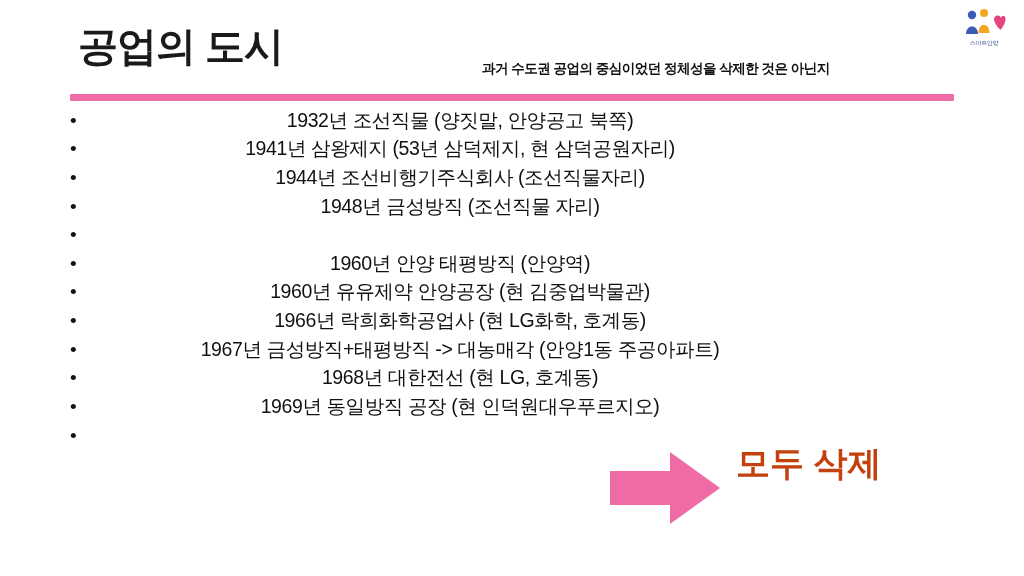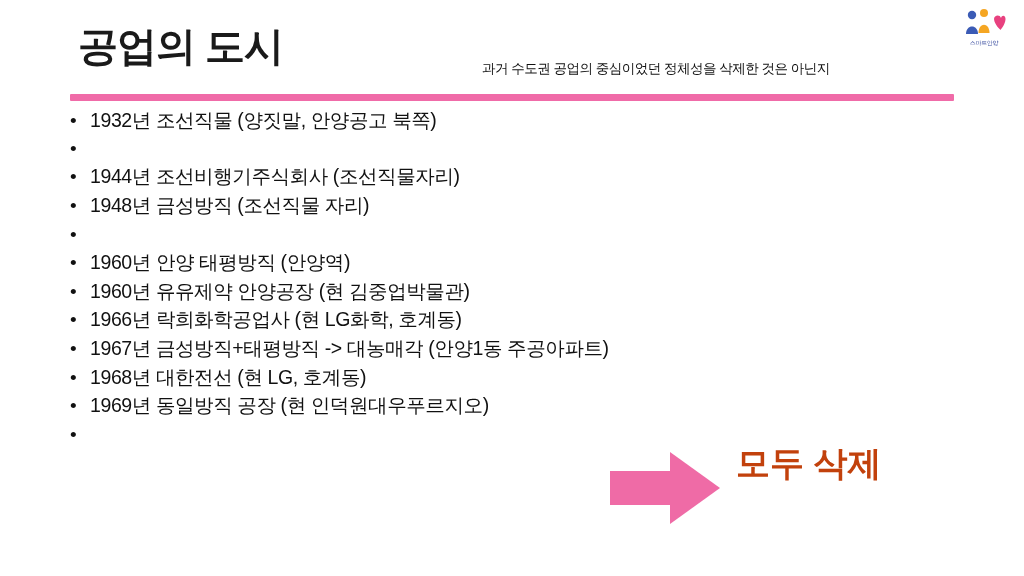--- a/index.html
+++ b/index.html
@@ -53,21 +53,21 @@
     font-weight: bold;
     color: #1a1a1a;
     letter-spacing: -1px;
     line-height: 1.1;
   }
   .subtitle {
     position: absolute;
     left: 482px;
     top: 60px;
     font-size: 13.5px;
-    font-weight: normal;
+    font-weight: bold;
     color: #111111;
     letter-spacing: -0.5px;
   }
   .rule {
     position: absolute;
     left: 70px;
     top: 94px;
     width: 884px;
     height: 7px;
     background: #f06ba8;
@@ -94,20 +94,21 @@
     flex: 0 0 auto;
     width: 20px;
     font-size: 19px;
     color: #111111;
     line-height: 1;
     text-align: left;
   }
   .item-text {
     flex: 1 1 auto;
     white-space: nowrap;
+    text-align: center;
   }
 
   
   .arrow {
     position: absolute;
     left: 610px;
     top: 452px;
     width: 110px;
     height: 72px;
   }
@@ -161,20 +162,21 @@
   <div class="subtitle">과거 수도권 공업의 중심이었던 정체성을 삭제한 것은 아닌지</div>
   <div class="rule"></div>
 
   <div class="list">
     <div class="list-item">
       <span class="bullet">•</span>
       <span class="item-text">1932년 조선직물 (양짓말, 안양공고 북쪽)</span>
     </div>
     <div class="list-item">
       <span class="bullet">•</span>
+      <span class="item-text">1941년 삼왕제지 (53년 삼덕제지, 현 삼덕공원자리)</span>
     </div>
     <div class="list-item">
       <span class="bullet">•</span>
       <span class="item-text">1944년 조선비행기주식회사 (조선직물자리)</span>
     </div>
     <div class="list-item">
       <span class="bullet">•</span>
       <span class="item-text">1948년 금성방직 (조선직물 자리)</span>
     </div>
     <div class="list-item">

